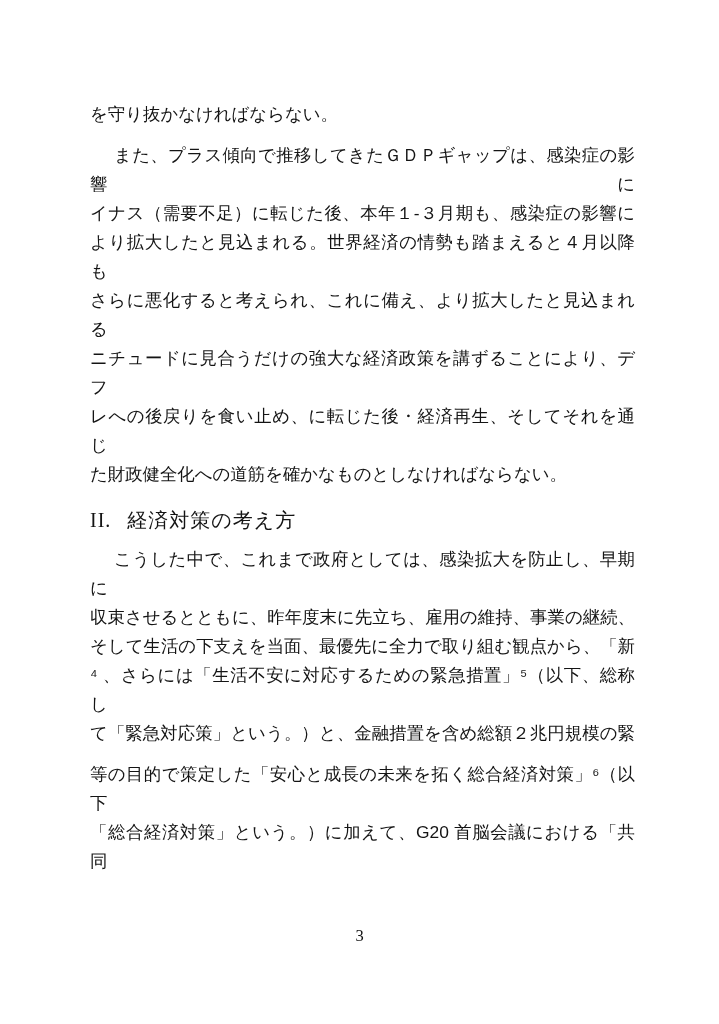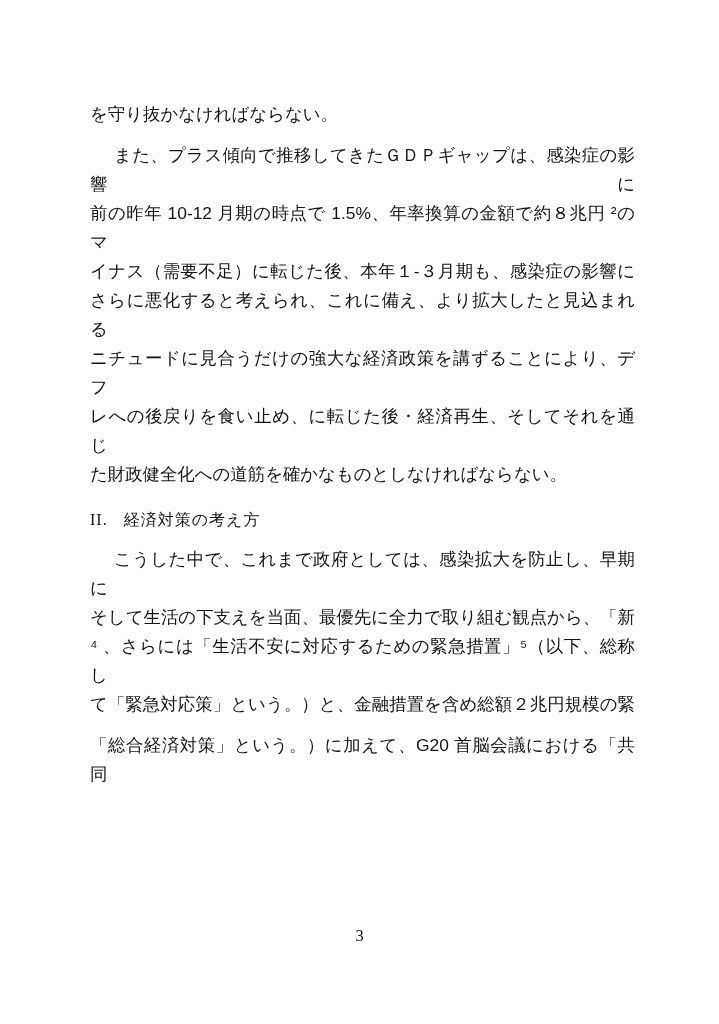--- a/index.html
+++ b/index.html
@@ -25,21 +25,21 @@
     font-size: 17.4px;
     line-height: 29px;
     text-align: justify;
     text-align-last: justify;
     white-space: normal;
   }
   .line.end { text-align-last: left; }
   .line.indent { text-indent: 24px; }
   .heading {
     margin: 0 0 10px 0;
-    font-size: 16px;
+    font-size: 20px;
     line-height: 30px;
     font-weight: normal;
     letter-spacing: 1px;
   }
   .h-num {
     font-family: "Liberation Serif", "DejaVu Serif", serif;
     margin-right: 16px;
   }
   .page-num {
     position: absolute;
@@ -56,40 +56,42 @@
 
 <div class="page">
   <div class="content">
 
     <p class="para">
       <span class="line end" style="display:block">を守り抜かなければならない。</span>
     </p>
 
     <p class="para gap-lg">
       <span class="line indent" style="display:block">また、プラス傾向で推移してきたＧＤＰギャップは、感染症の影響に</span>
-      <span class="line" style="display:block">前の昨年 10-12 月期の時点で 1.5%、年率換算の金額で約８兆円 ²のマ</span>
       <span class="line" style="display:block">イナス（需要不足）に転じた後、本年１-３月期も、感染症の影響に</span>
+      <span class="line" style="display:block">より拡大したと見込まれる。世界経済の情勢も踏まえると４月以降も</span>
       <span class="line" style="display:block">さらに悪化すると考えられ、これに備え、より拡大したと見込まれる</span>
       <span class="line" style="display:block">ニチュードに見合うだけの強大な経済政策を講ずることにより、デフ</span>
       <span class="line" style="display:block">レへの後戻りを食い止め、に転じた後・経済再生、そしてそれを通じ</span>
       <span class="line end" style="display:block">た財政健全化への道筋を確かなものとしなければならない。</span>
     </p>
 
     <h2 class="heading">
       <span class="h-num">II.</span><span>経済対策の考え方</span>
     </h2>
 
     <p class="para">
       <span class="line indent" style="display:block">こうした中で、これまで政府としては、感染拡大を防止し、早期に</span>
+      <span class="line" style="display:block">収束させるとともに、昨年度末に先立ち、雇用の維持、事業の継続、</span>
       <span class="line" style="display:block">そして生活の下支えを当面、最優先に全力で取り組む観点から、「新</span>
       <span class="line" style="display:block">⁴ 、さらには「生活不安に対応するための緊急措置」⁵（以下、総称し</span>
       <span class="line" style="display:block">て「緊急対応策」という。）と、金融措置を含め総額２兆円規模の緊</span>
     </p>
 
     <p class="para">
+      <span class="line" style="display:block">等の目的で策定した「安心と成長の未来を拓く総合経済対策」⁶（以下</span>
       <span class="line" style="display:block">「総合経済対策」という。）に加えて、G20 首脳会議における「共同</span>
 
     </p>
 
   </div>
 
   <div class="page-num">3</div>
 </div>
 
 </body></html>

